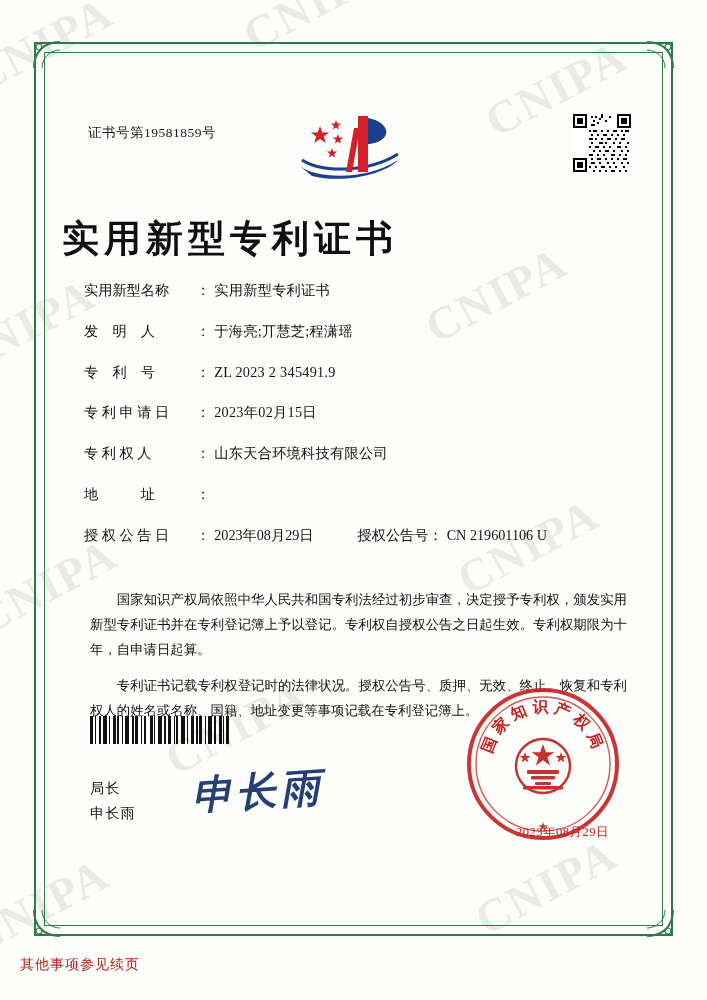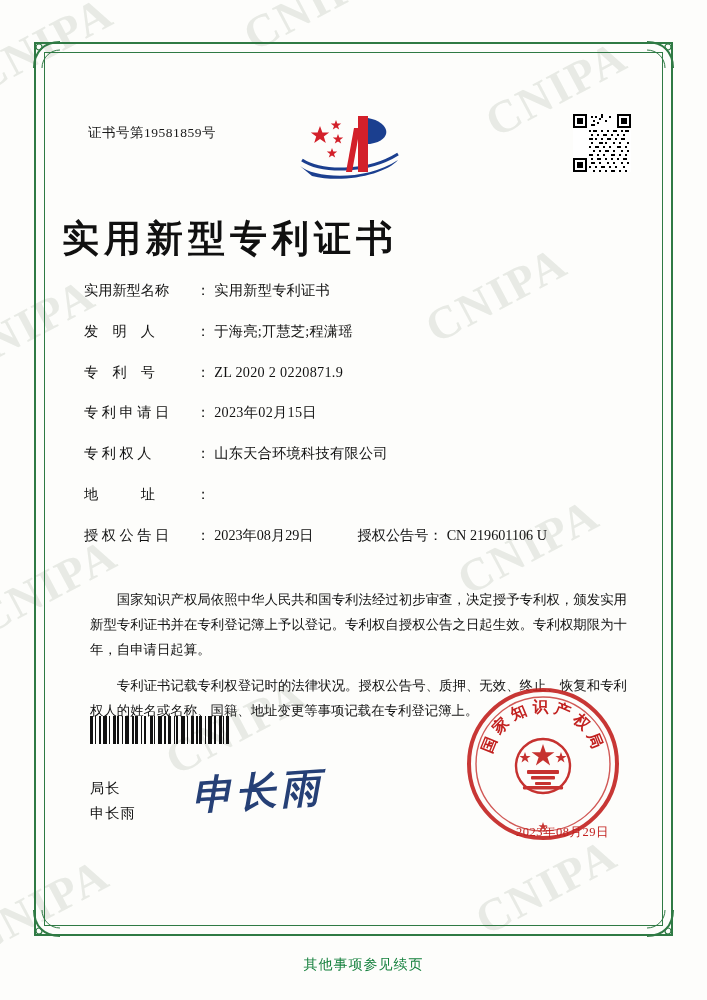--- a/index.html
+++ b/index.html
@@ -257,23 +257,22 @@
     top: 812px;
     text-align: center;
     font-size: 13px;
     color: #111;
   }
   .footnote {
     position: absolute;
     left: 0;
     right: 0;
     bottom: 26px;
-    text-align: center;
     font-size: 14px;
-    color: #15803d;
+    color: #b91c1c;
     letter-spacing: 1px;
     z-index: 5;
     padding-left: 20px;
   }
 </style>
 </head>
 <body>
 
 <div class="page">
 
@@ -454,21 +453,21 @@
 
       <div class="row">
         <span class="lbl">发　明　人</span>
         <span class="sep">：</span>
         <span class="val">于海亮;丌慧芝;程潇瑶</span>
       </div>
 
       <div class="row">
         <span class="lbl">专　利　号</span>
         <span class="sep">：</span>
-        <span class="val">ZL 2020 2 0220871.9</span>
+        <span class="val">ZL 2023 2 345491.9</span>
       </div>
 
       <div class="row">
         <span class="lbl">专 利 申 请 日</span>
         <span class="sep">：</span>
         <span class="val">2023年02月15日</span>
       </div>
 
       <div class="row">
         <span class="lbl">专 利 权 人</span>

